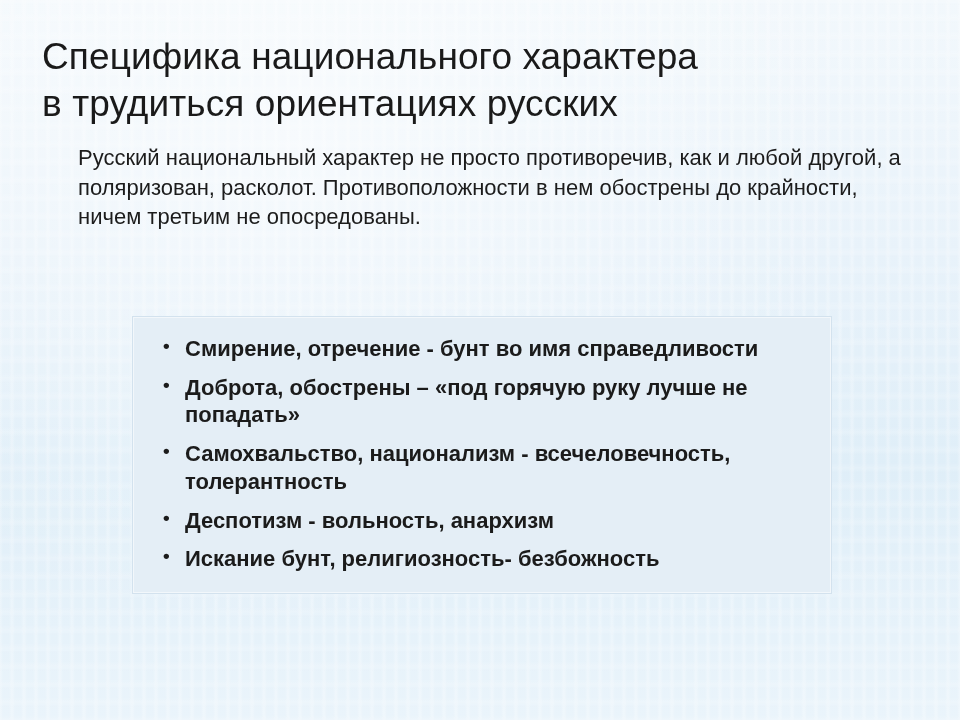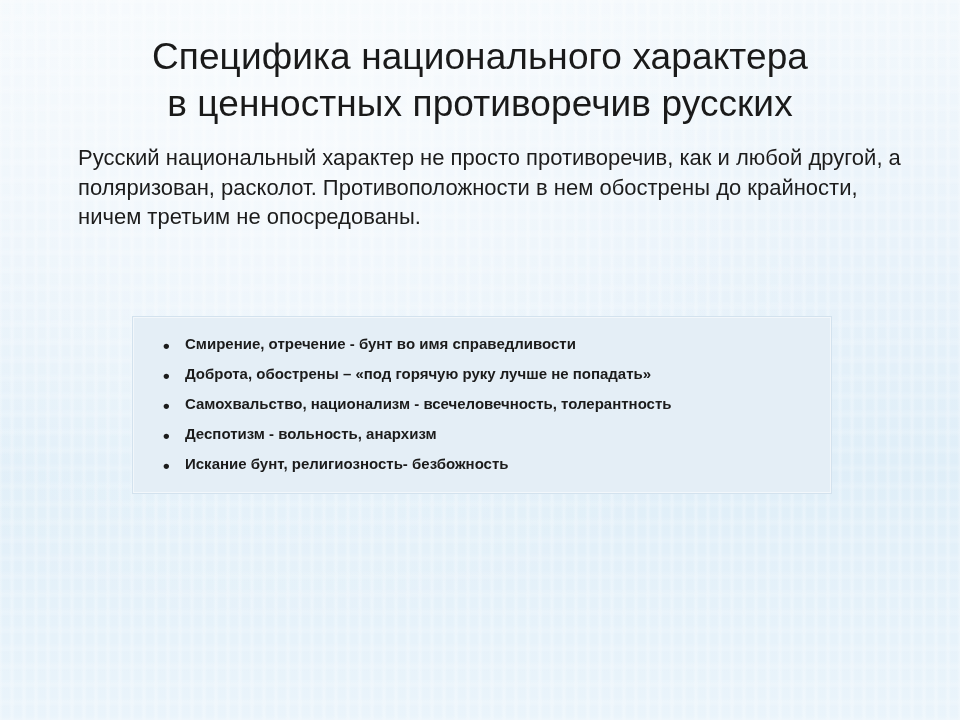--- a/index.html
+++ b/index.html
@@ -38,21 +38,21 @@
     position: absolute;
     inset: 0;
     background: radial-gradient(ellipse at 30% 20%, rgba(255,255,255,0.55), rgba(255,255,255,0) 60%);
     pointer-events: none;
   }
   .content {
     position: relative;
     z-index: 2;
   }
   .title {
-    text-align: center;
+    text-align: left;
     font-size: 37px;
     line-height: 1.26;
     color: #1a1a1a;
     font-weight: 400;
     padding: 34px 42px 0 42px;
     letter-spacing: 0.1px;
   }
   .title .line2 {
     display: block;
   }
@@ -79,21 +79,21 @@
   }
   ul.bullets {
     list-style: none;
     margin: 0;
     padding: 0;
   }
   ul.bullets li {
     position: relative;
     padding-left: 30px;
     margin-bottom: 11px;
-    font-size: 15px;
+    font-size: 22px;
     line-height: 1.26;
     color: #1b1b1b;
     font-weight: 700;
   }
   ul.bullets li:last-child {
     margin-bottom: 0;
   }
   ul.bullets li::before {
     content: "•";
     position: absolute;
@@ -104,21 +104,21 @@
   }
 </style>
 </head>
 <body>
 
 <div class="slide">
   <div class="content">
 
     <div class="title">
       <span class="line1">Специфика национального характера</span>
-      <span class="line2">в ценностных противоречив русских</span>
+      <span class="line2">в трудиться ориентациях русских</span>
     </div>
 
     <div class="body-text">
       <p>Русский национальный характер не просто противоречив, как и любой другой, а поляризован, расколот. Противоположности в нем обострены до крайности, ничем третьим не опосредованы.</p>
     </div>
 
     <div class="callout">
       <ul class="bullets">
         <li>Смирение, отречение - бунт во имя справедливости</li>
         <li>Доброта, обострены  –  «под горячую руку лучше не попадать»</li>

